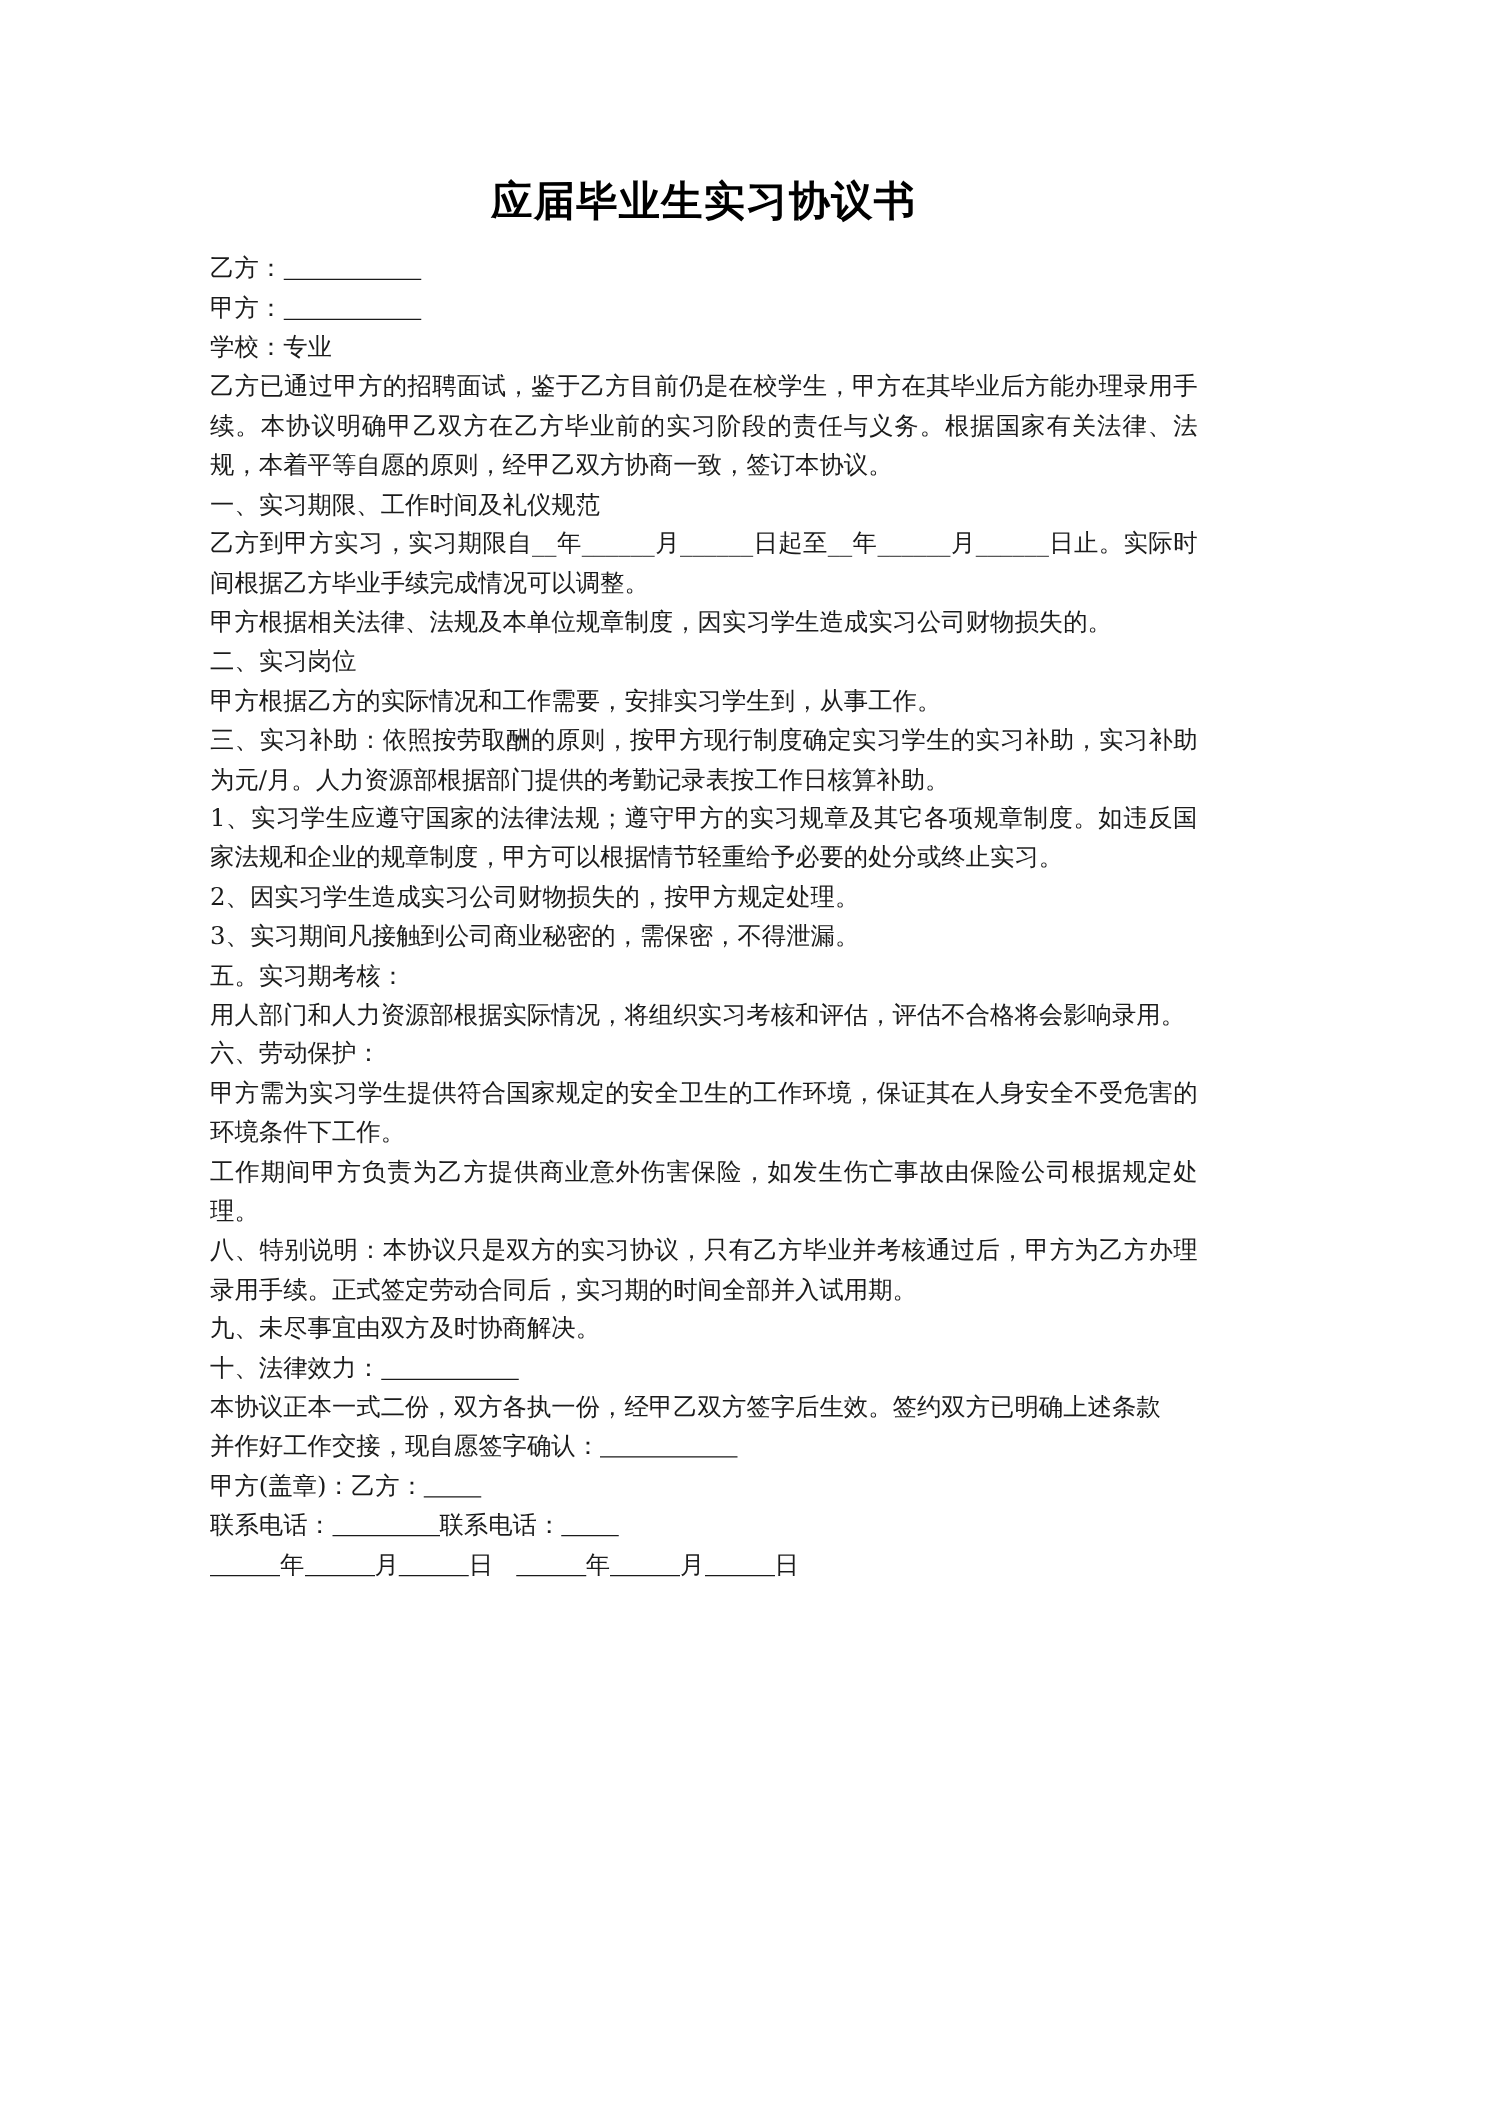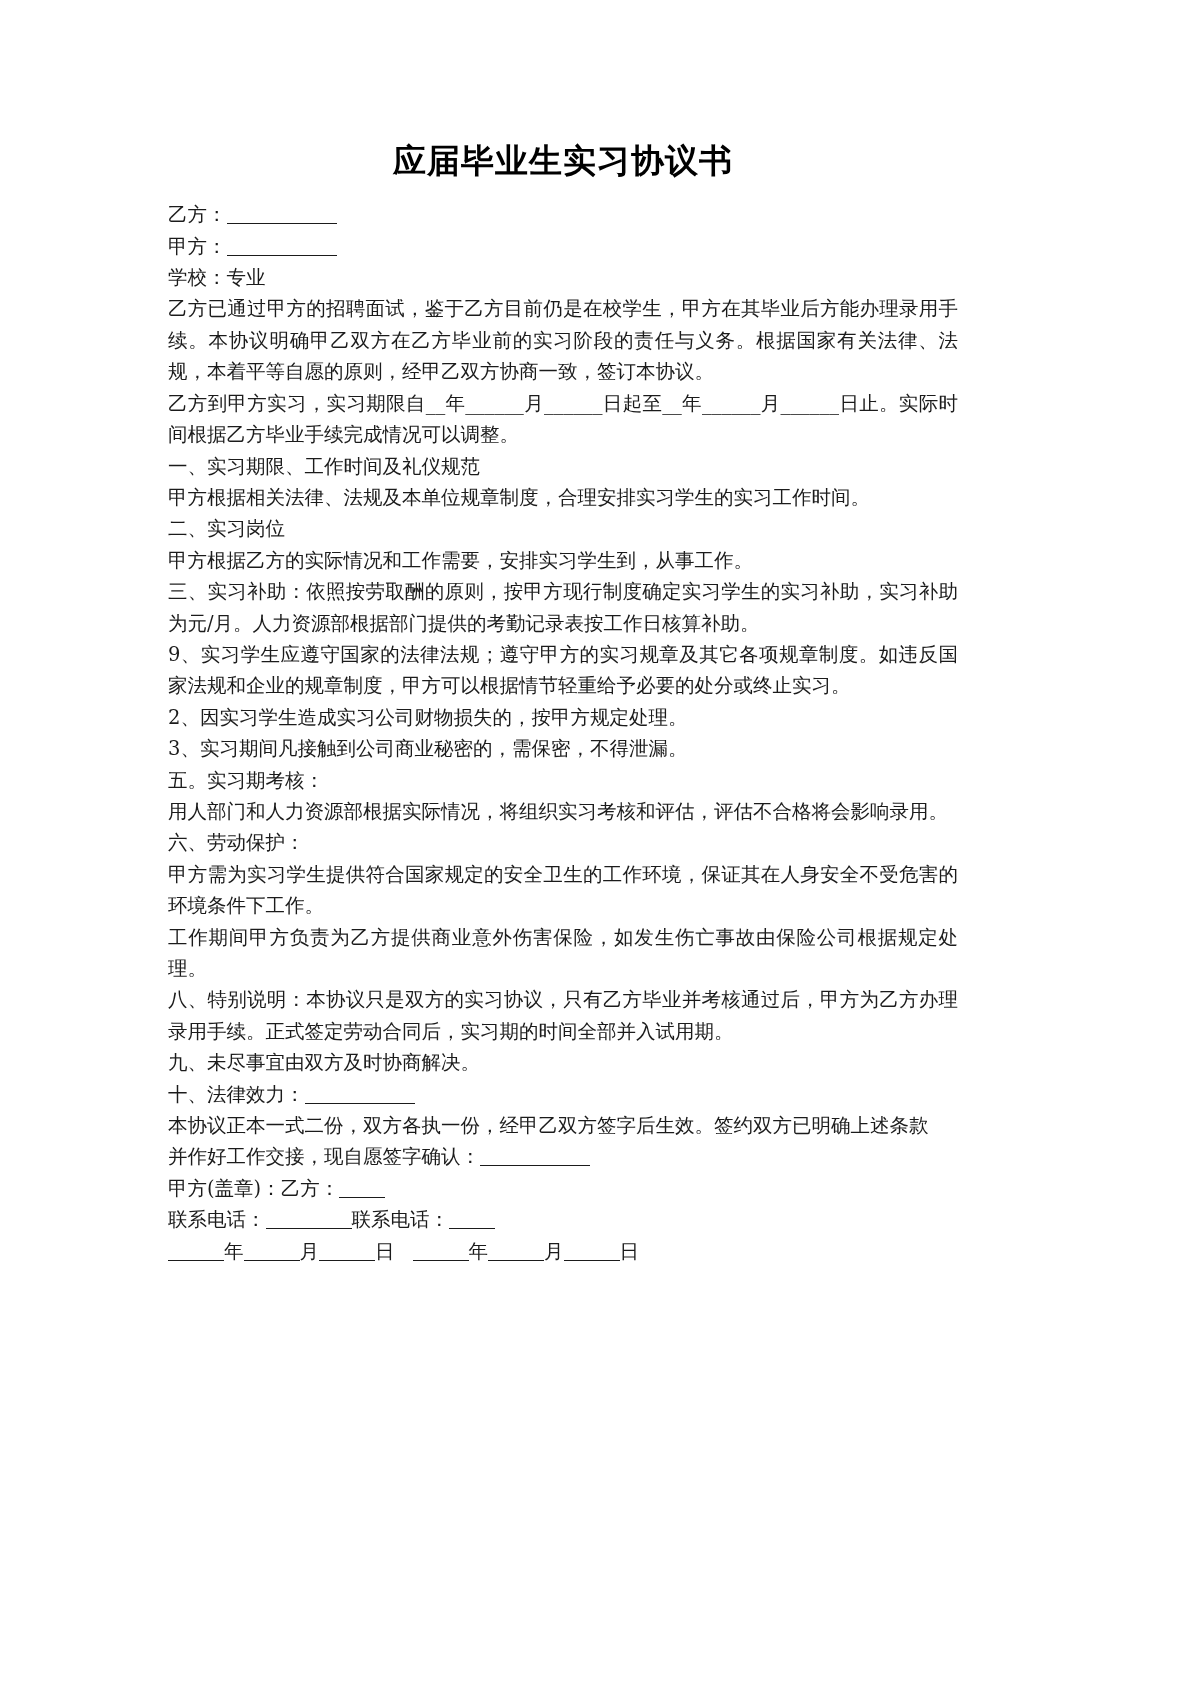--- a/index.html
+++ b/index.html
@@ -63,30 +63,30 @@
     <h1 class="doc-title">应届毕业生实习协议书</h1>
 
     <p class="para short"><span>乙方：</span><span class="blank-xl"></span></p>
 
     <p class="para short"><span>甲方：</span><span class="blank-xl"></span></p>
 
     <p class="para short">学校：专业</p>
 
     <p class="para">乙方已通过甲方的招聘面试，鉴于乙方目前仍是在校学生，甲方在其毕业后方能办理录用手续。本协议明确甲乙双方在乙方毕业前的实习阶段的责任与义务。根据国家有关法律、法规，本着平等自愿的原则，经甲乙双方协商一致，签订本协议。</p>
 
+    <p class="para short">一、实习期限、工作时间及礼仪规范</p>
     <p class="para">乙方到甲方实习，实习期限自__年______月______日起至__年______月______日止。实际时间根据乙方毕业手续完成情况可以调整。</p>
-    <p class="para short">一、实习期限、工作时间及礼仪规范</p>
-    <p class="para">甲方根据相关法律、法规及本单位规章制度，合理安排实习学生的实习工作时间。</p>
+    <p class="para">甲方根据相关法律、法规及本单位规章制度，因实习学生造成实习公司财物损失的。</p>
 
     <p class="para short">二、实习岗位</p>
     <p class="para">甲方根据乙方的实际情况和工作需要，安排实习学生到，从事工作。</p>
 
     <p class="para">三、实习补助：依照按劳取酬的原则，按甲方现行制度确定实习学生的实习补助，实习补助为元/月。人力资源部根据部门提供的考勤记录表按工作日核算补助。</p>
 
-    <p class="para">9、实习学生应遵守国家的法律法规；遵守甲方的实习规章及其它各项规章制度。如违反国家法规和企业的规章制度，甲方可以根据情节轻重给予必要的处分或终止实习。</p>
+    <p class="para">1、实习学生应遵守国家的法律法规；遵守甲方的实习规章及其它各项规章制度。如违反国家法规和企业的规章制度，甲方可以根据情节轻重给予必要的处分或终止实习。</p>
     <p class="para">2、因实习学生造成实习公司财物损失的，按甲方规定处理。</p>
     <p class="para">3、实习期间凡接触到公司商业秘密的，需保密，不得泄漏。</p>
 
     <p class="para short">五。实习期考核：</p>
     <p class="para">用人部门和人力资源部根据实际情况，将组织实习考核和评估，评估不合格将会影响录用。</p>
 
     <p class="para short">六、劳动保护：</p>
     <p class="para">甲方需为实习学生提供符合国家规定的安全卫生的工作环境，保证其在人身安全不受危害的环境条件下工作。</p>
     <p class="para">工作期间甲方负责为乙方提供商业意外伤害保险，如发生伤亡事故由保险公司根据规定处理。</p>
 

